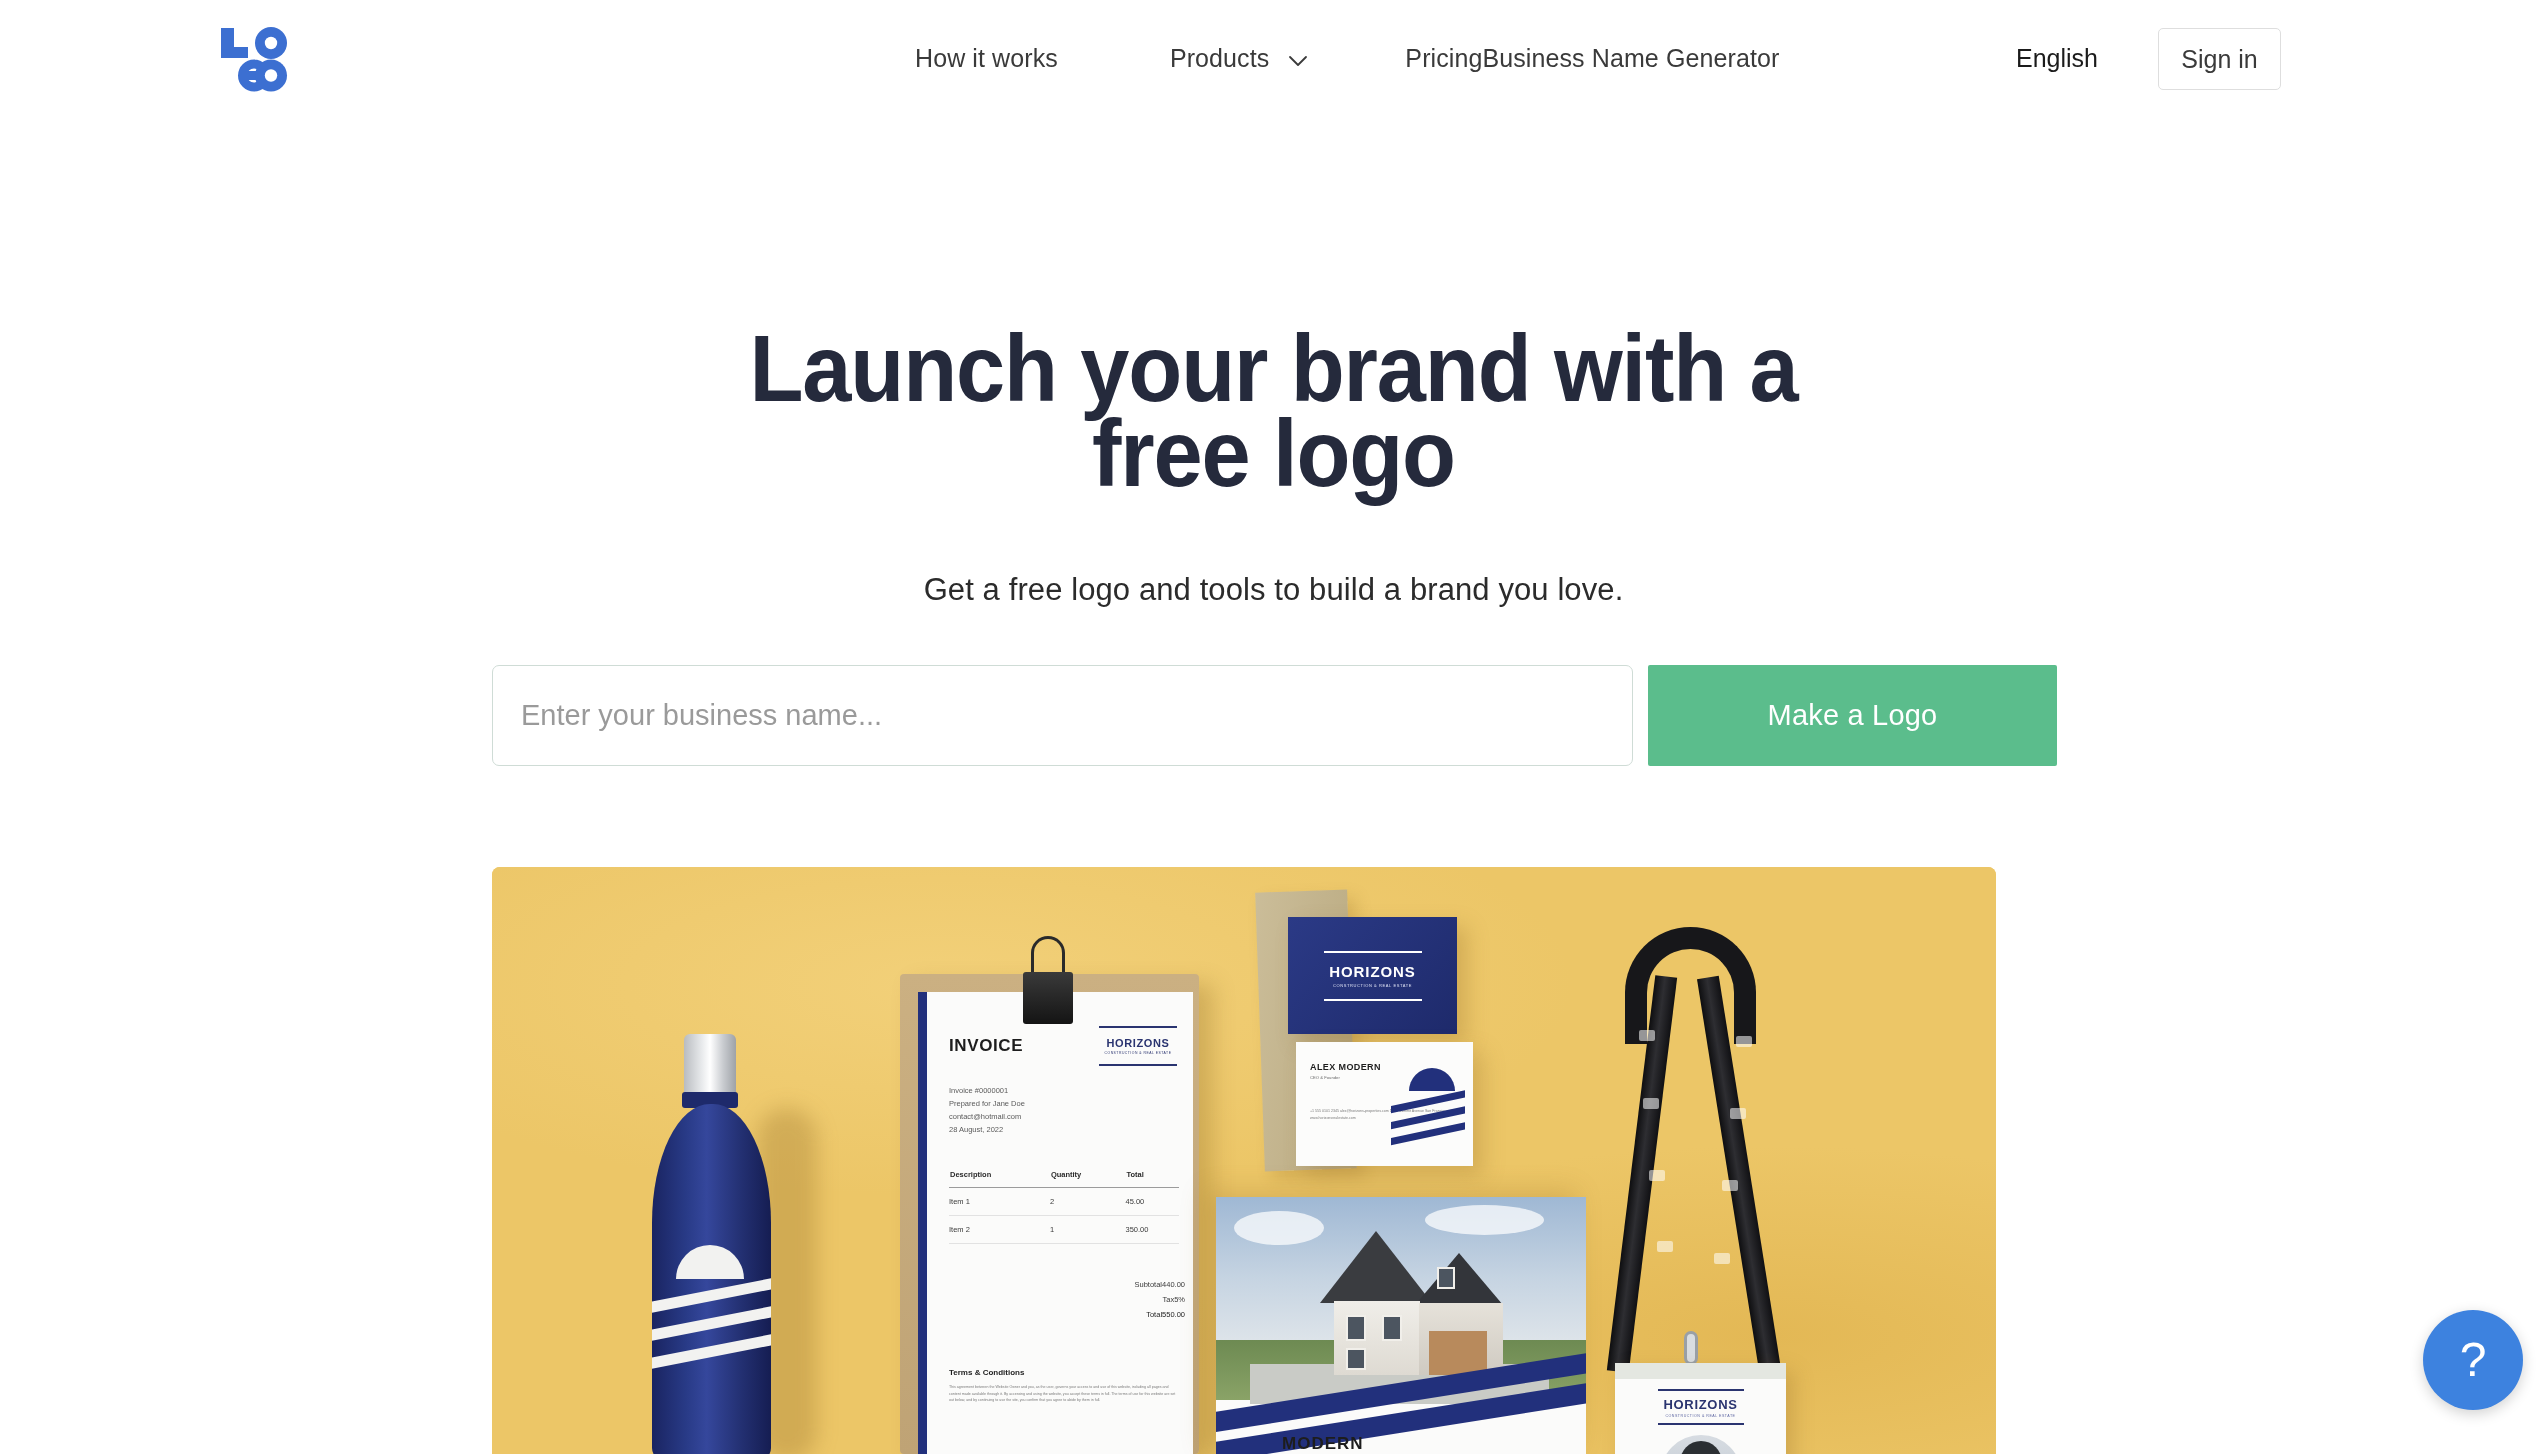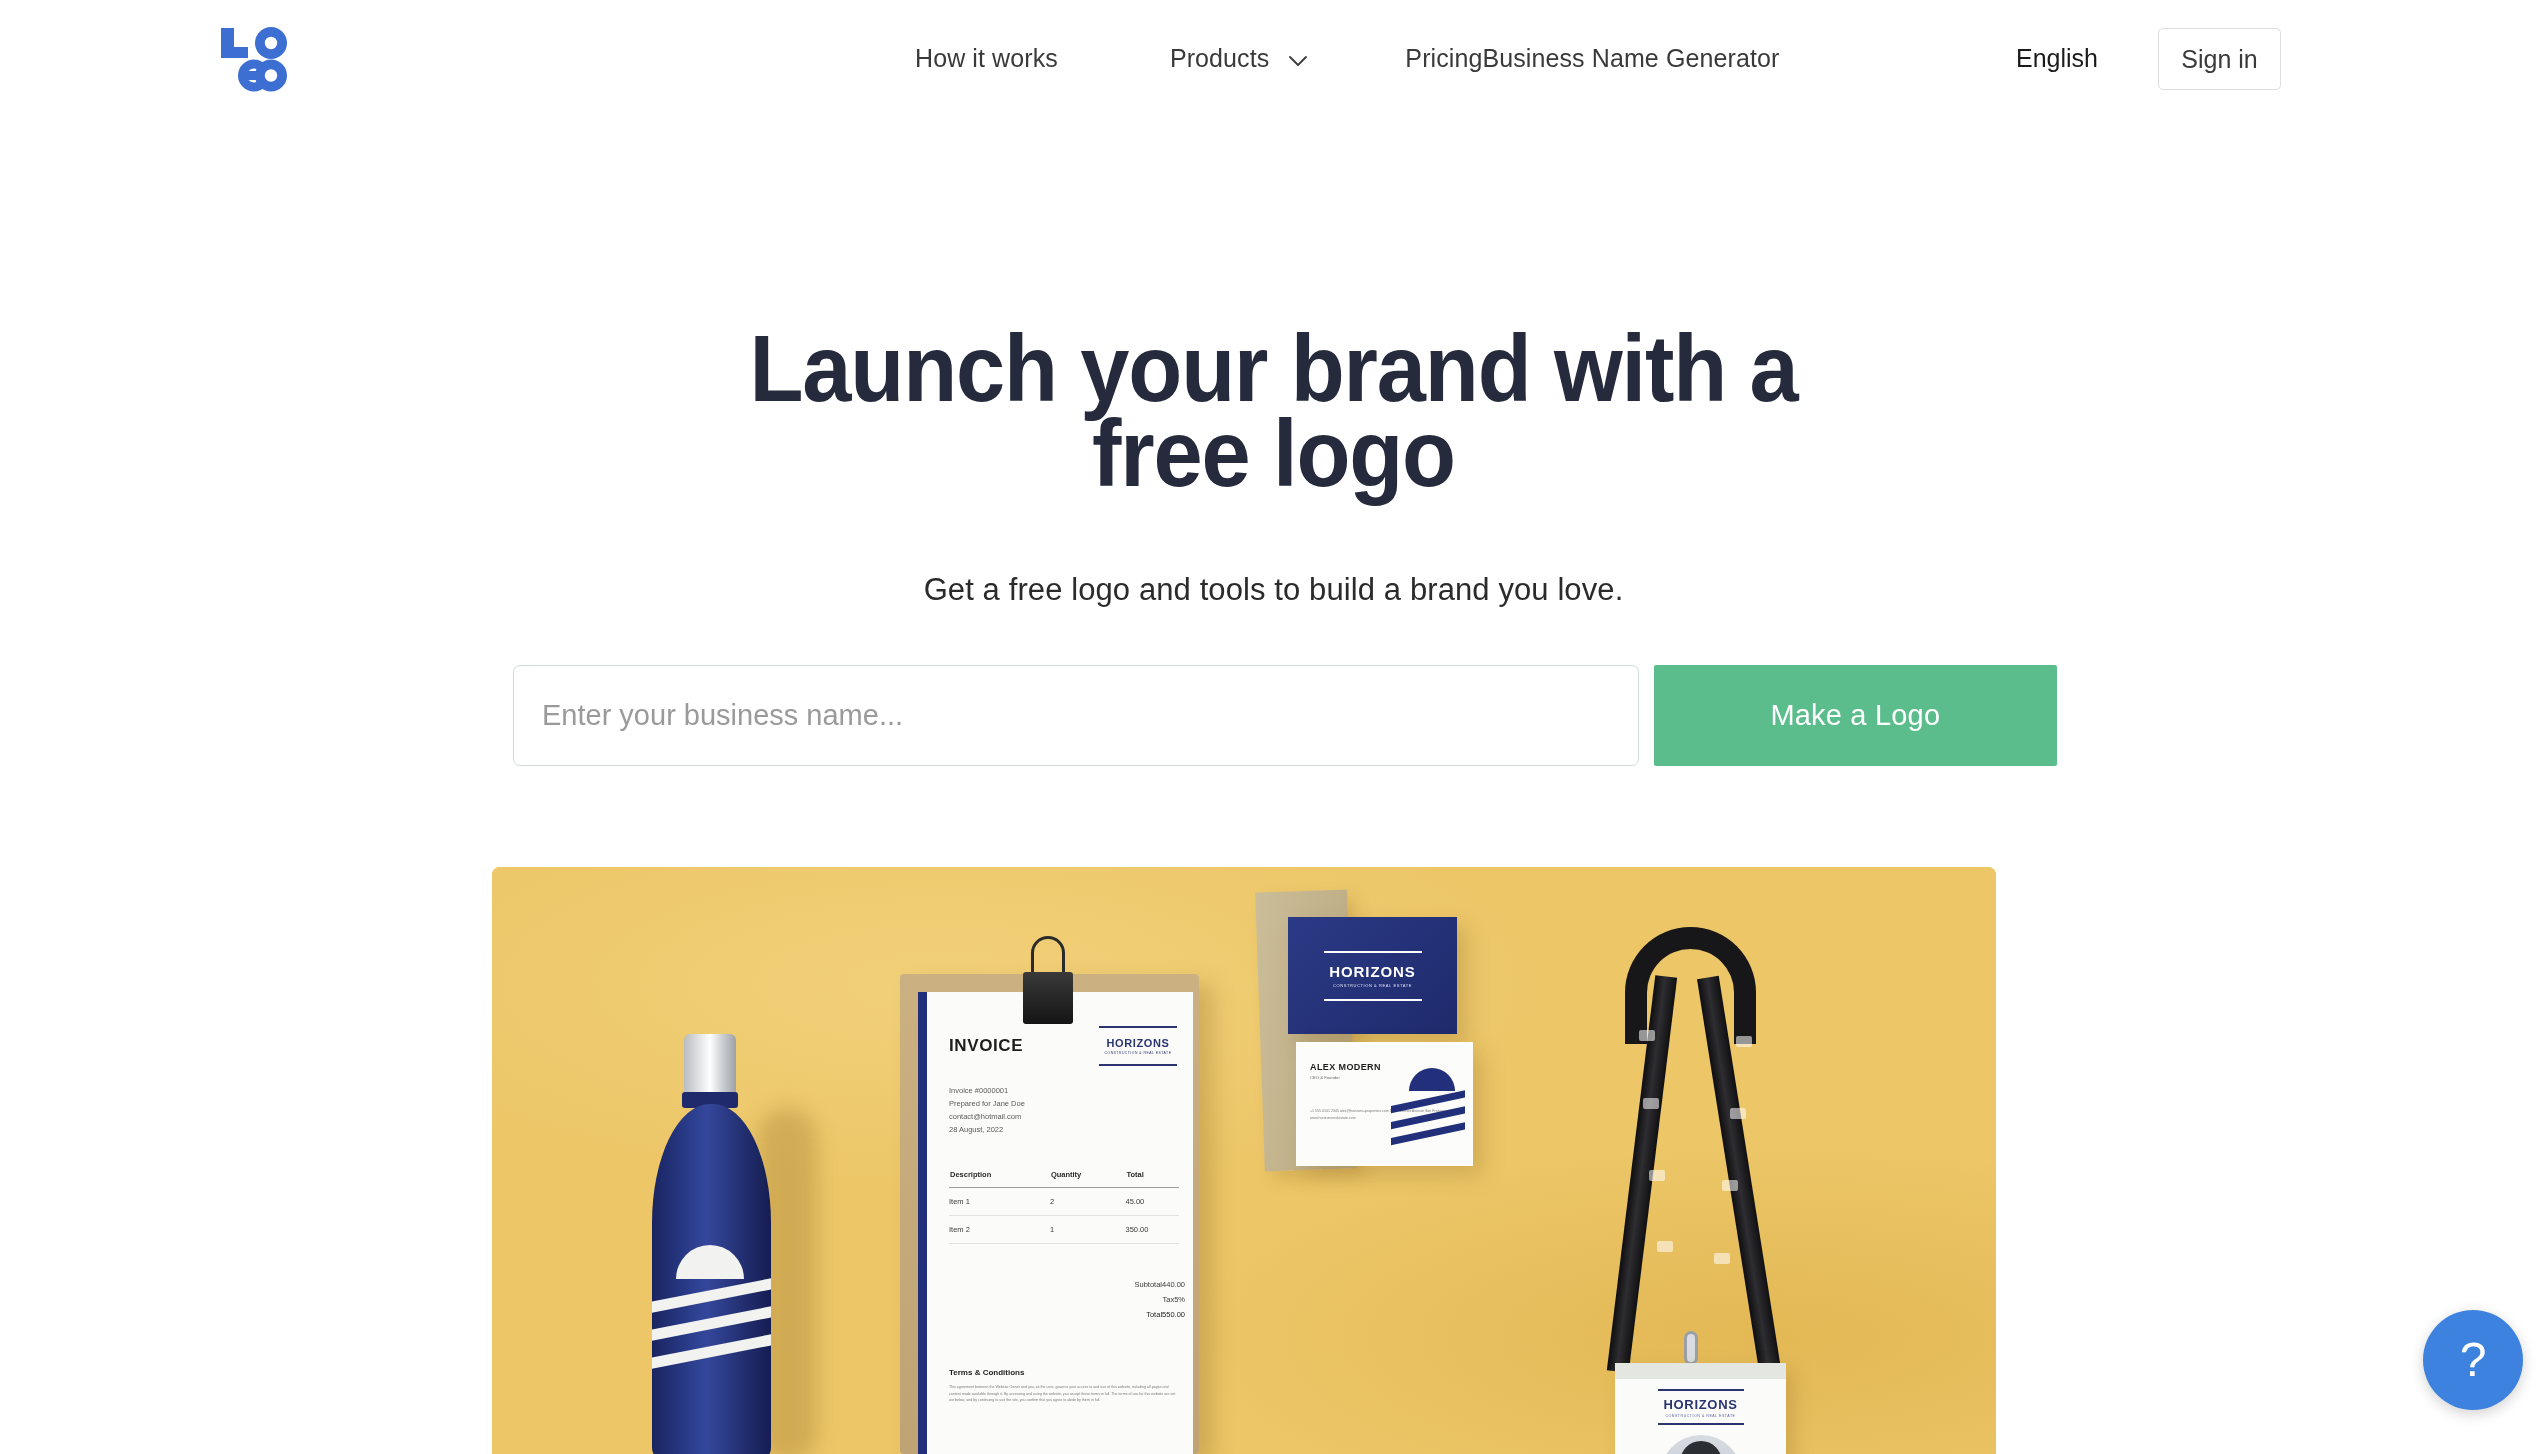--- a/index.html
+++ b/index.html
@@ -159,21 +159,20 @@
     width: 1141px;
     height: 101px;
     border: 1px solid #cfdcd6;
     border-radius: 7px;
     background: #ffffff;
     font-family: inherit;
     font-size: 29px;
     color: #b91c1c;
     padding: 0 28px;
     outline: none;
-    margin-left: 21px;
   }
   .business-name-input::placeholder { color: #9a9a9a; opacity: 1; }
 
   .make-logo-button {
     width: 409px;
     height: 101px;
     border: none;
     border-radius: 2px;
     background: #5bbd8c;
     color: #ffffff;
@@ -671,20 +670,41 @@
 San Francisco, CA
 www.horizonsrealestate.com</div>
         <div class="cw-mark">
           <div class="sun2"></div>
           <div class="st st1"></div>
           <div class="st st2"></div>
           <div class="st st3"></div>
         </div>
       </div>
 
+      <div class="mock brochure">
+        <div class="sky"></div>
+        <div class="cloud c1"></div>
+        <div class="cloud c2"></div>
+        <div class="ground"></div>
+        <div class="drive"></div>
+        <div class="house">
+          <div class="roofL"></div>
+          <div class="roofR"></div>
+          <div class="wallL"></div>
+          <div class="wallR"></div>
+          <div class="garage"></div>
+          <div class="win w1"></div>
+          <div class="win w2"></div>
+          <div class="win w3"></div>
+          <div class="win w4"></div>
+        </div>
+        <div class="bar b1"></div>
+        <div class="bar b2"></div>
+        <div class="modern">MODERN</div>
+      </div>
 
       <div class="mock lanyard">
         <div class="loop"></div>
         <div class="strapL"></div>
         <div class="strapR"></div>
         <div class="tag t1"></div>
           <div class="tag t2"></div>
           <div class="tag t3"></div>
           <div class="tag t4"></div>
         <div class="tag t5"></div>

